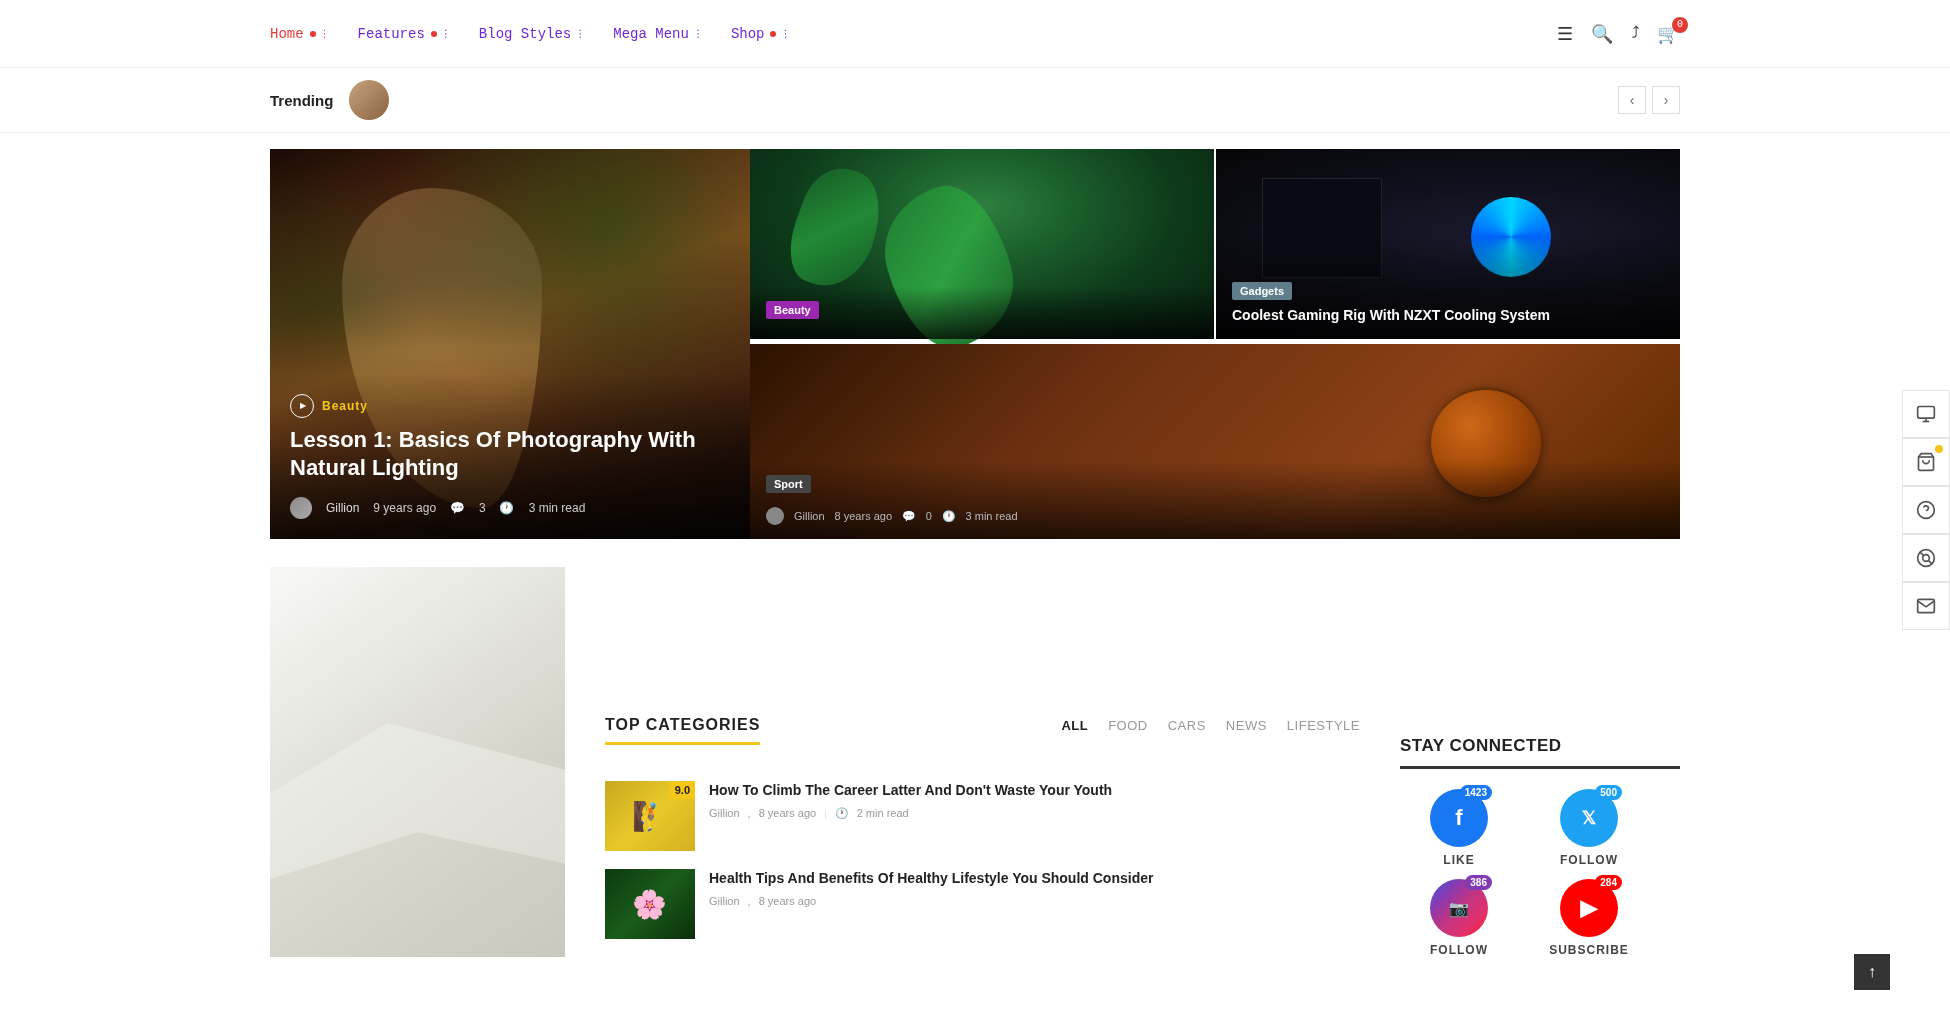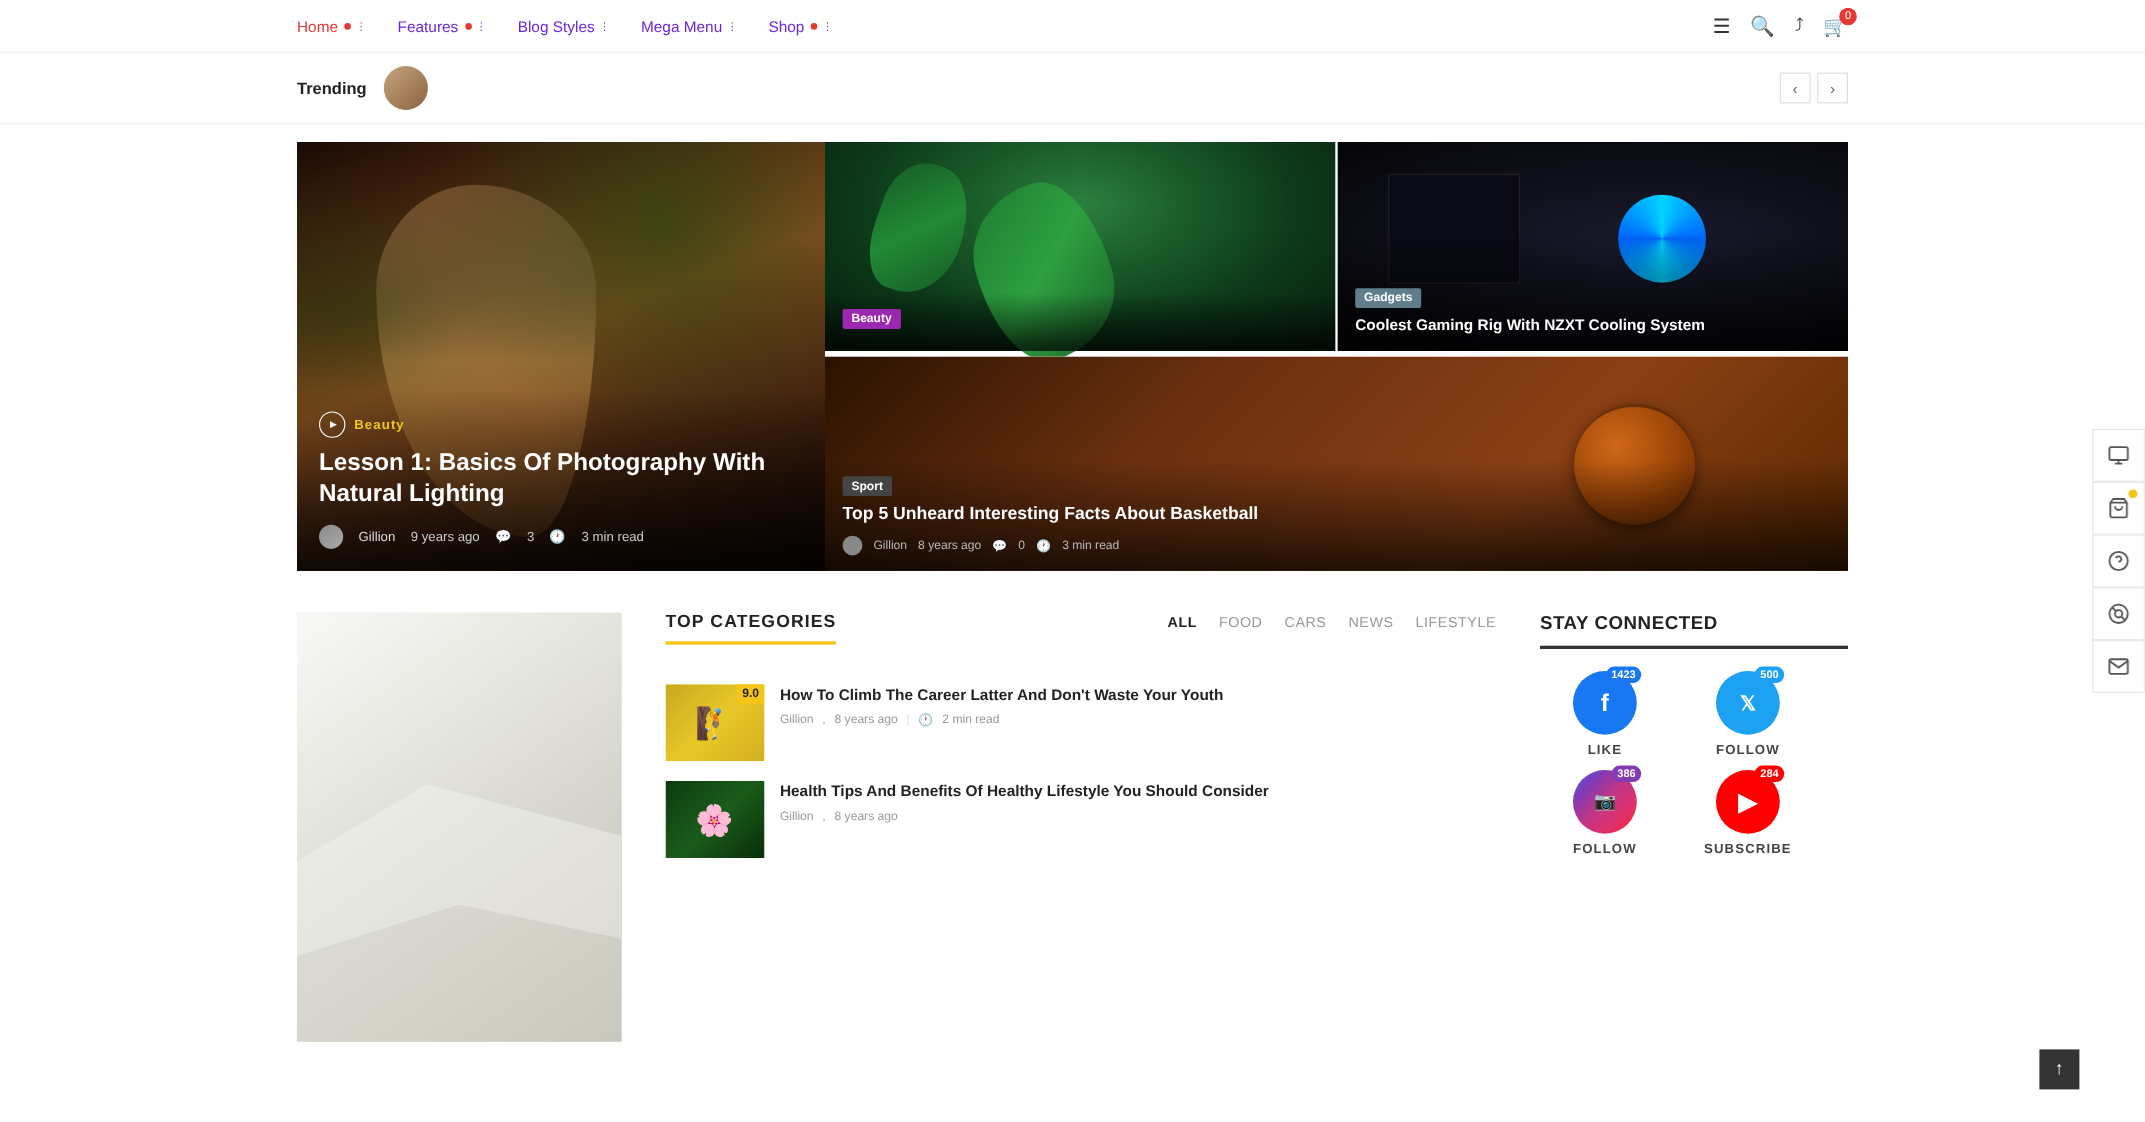--- a/index.html
+++ b/index.html
@@ -1,19 +1,19 @@
 <!DOCTYPE html>
 <html><head>
   <meta charset="utf-8">
   <style>
     * { margin: 0; padding: 0; box-sizing: border-box; }
     body { font-family: 'Arial', sans-serif; background: #fff; color: #333; font-size: 14px; overflow-x: hidden; }
 
     
-    nav { display: flex; align-items: center; padding: 0 270px; height: 48px; border-bottom: 1px solid #eee; position: relative; }
+    nav { display: flex; align-items: center; padding: 0 270px; height: 68px; border-bottom: 1px solid #eee; position: relative; font-family: Liberation Mono, monospace; }
     .nav-links { display: flex; gap: 28px; align-items: center; flex: 1; }
     .nav-item { display: flex; align-items: center; gap: 4px; cursor: pointer; font-size: 14px; font-weight: 500; color: #6d28d9; }
     .nav-item.active { color: #e53935; }
     .nav-item .dot { width: 6px; height: 6px; background: #e53935; border-radius: 50%; display: inline-block; margin-left: 2px; }
     .nav-icons { display: flex; align-items: center; gap: 18px; margin-left: auto; }
     .nav-icon { cursor: pointer; font-size: 18px; color: #333; position: relative; }
     .nav-badge { position: absolute; top: -6px; right: -8px; background: #e53935; color: #fff; border-radius: 50%; width: 16px; height: 16px; font-size: 10px; display: flex; align-items: center; justify-content: center; }
 
     
     .trending-bar { display: flex; align-items: center; padding: 12px 270px; border-bottom: 1px solid #eee; }
@@ -45,21 +45,21 @@
     .cat-beauty { background: #9c27b0; }
     .cat-gadgets { background: #607d8b; margin-top: 37px; }
     .cat-sport { background: #444; }
     .card-title { font-size: 14px; font-weight: 700; color: #fff; line-height: 1.35; }
     .card-meta { font-size: 11px; color: #bbb; margin-top: 8px; display: flex; align-items: center; gap: 10px; }
 
     
     .sport-card { height: 188px; position: relative; overflow: hidden; }
 
     
-    .categories-section { padding: 38px 270px 0; display: flex; gap: 40px; }
+    .categories-section { padding: 28px 270px 0; display: flex; gap: 40px; align-items: flex-end; }
     .categories-main { flex: 1; }
     .section-title { font-size: 16px; font-weight: 700; color: #222; letter-spacing: 1px; text-transform: uppercase; border-bottom: 3px solid #f5c518; padding-bottom: 8px; display: inline-block; margin-bottom: 20px; }
     .cat-filter { display: flex; gap: 20px; align-items: center; float: right; margin-top: -36px; }
     .cat-filter-item { font-size: 13px; color: #999; cursor: pointer; font-weight: 500; letter-spacing: 0.5px; }
     .cat-filter-item.active { color: #222; font-weight: 700; }
 
     
     .article-list { margin-top: 16px; }
     .article-item { display: flex; gap: 14px; margin-bottom: 18px; align-items: flex-start; }
     .article-thumb { width: 90px; height: 70px; flex-shrink: 0; position: relative; overflow: hidden; }
@@ -216,21 +216,20 @@
       </div>
     </div>
 
     <div class="sport-card" style="flex:1;">
       <div style="width:100%;height:100%;position:relative;">
         <div style="width:100%;height:100%;background:linear-gradient(135deg,#2a1200,#6b3010,#8b4015,#5c2800);"></div>
         <div style="position:absolute;top:50%;right:15%;transform:translateY(-50%);width:110px;height:110px;border-radius:50%;background:radial-gradient(circle at 35% 35%,#d06818,#a04808,#6b2800);box-shadow:0 4px 12px rgba(0,0,0,0.5);"></div>
         <div style="position:absolute;top:50%;right:15%;transform:translateY(-50%);width:110px;height:110px;border-radius:50%;border-top:3px solid rgba(0,0,0,0.4);"></div>
         <div class="side-card-overlay">
           <span class="card-category cat-sport">Sport</span>
-          <div class="card-title" style="font-size:16px;">Top 5 Unheard Interesting Facts About Basketball</div>
           <div class="card-meta">
             <div style="width:18px;height:18px;border-radius:50%;background:#888;flex-shrink:0;"></div>
             <span>Gillion</span>
             <span>8 years ago</span>
             <span>💬</span>
             <span>0</span>
             <span>🕐</span>
             <span>3 min read</span>
           </div>
         </div>

